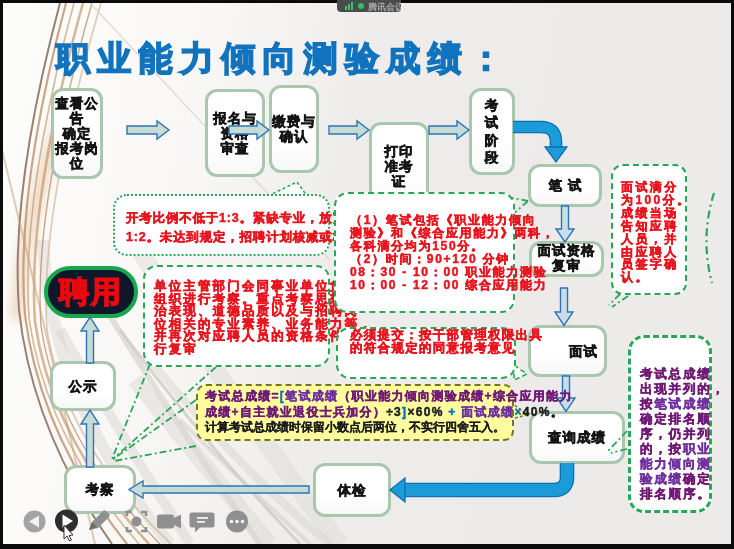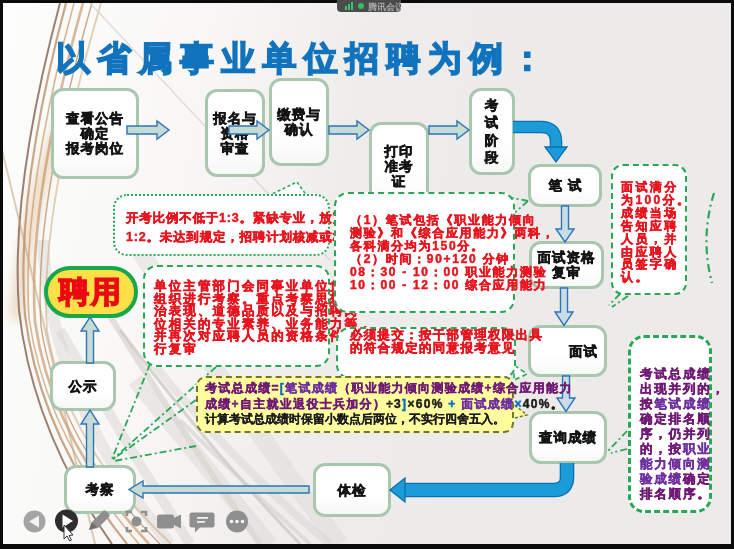--- a/index.html
+++ b/index.html
@@ -3,22 +3,22 @@
 <meta charset="utf-8">
 <style>
 html,body{margin:0;padding:0;}
 body{width:734px;height:549px;background:#0b0b0b;overflow:hidden;position:relative;font-family:"Liberation Sans",sans-serif;}
 #slide{position:absolute;left:3px;top:3px;width:728px;height:541px;background:linear-gradient(100deg,#fdfdfc 0%,#f8f7f5 26%,#eeedeb 45%,#ecebe9 70%);overflow:hidden;}
 #deco{position:absolute;left:0;top:0;width:734px;height:549px;pointer-events:none;}
 #title{position:absolute;left:56px;top:36px;font-size:34px;font-weight:bold;color:#1173BD;-webkit-text-stroke:1.6px #1173BD;letter-spacing:7.3px;white-space:nowrap;}
 .fb{position:absolute;box-sizing:border-box;background:linear-gradient(180deg,#ffffff 60%,#f6f8f6 100%);border:3px solid #A9C6AF;border-radius:12px;display:flex;align-items:center;justify-content:center;text-align:center;font-weight:bold;color:#141414;font-size:13.5px;line-height:15px;letter-spacing:1px;-webkit-text-stroke:0.6px #141414;}
 #arrows{position:absolute;left:0;top:0;width:734px;height:549px;}
 .co{position:absolute;box-sizing:border-box;background:#fff;border-radius:14px;font-weight:bold;color:#E8141E;-webkit-text-stroke:0.5px currentColor;}
-#pin{position:absolute;left:44px;top:266px;width:94px;height:52px;box-sizing:border-box;border:4px solid #17A74D;border-radius:26px;background:#fde047;display:flex;align-items:center;justify-content:center;font-size:30px;font-weight:bold;color:#EC0810;-webkit-text-stroke:1.5px #EC0810;letter-spacing:2px;}
-#ybox{position:absolute;left:196px;top:376px;width:318px;height:57px;box-sizing:border-box;background:#FDFD9E;border:2px dashed #74742c;border-radius:10px;padding:3px 7px;font-size:12px;font-weight:bold;line-height:15.5px;white-space:nowrap;-webkit-text-stroke:0.45px currentColor;}
+#pin{position:absolute;left:44px;top:266px;width:94px;height:52px;box-sizing:border-box;border:4px solid #17A74D;border-radius:26px;background:#0f172a;display:flex;align-items:center;justify-content:center;font-size:30px;font-weight:bold;color:#EC0810;-webkit-text-stroke:1.5px #EC0810;letter-spacing:2px;}
+#ybox{position:absolute;left:196px;top:384px;width:318px;height:57px;box-sizing:border-box;background:#FDFD9E;border:2px dashed #74742c;border-radius:10px;padding:3px 7px;font-size:12px;font-weight:bold;line-height:15.5px;white-space:nowrap;-webkit-text-stroke:0.45px currentColor;}
 .r{color:#701a75;}
 .pu{color:#7030A0;}
 .bl{color:#0070C0;}
 .bk{color:#1a1a1a;}
 .ls{letter-spacing:1.3px;}
 #pill{position:absolute;left:337px;top:0;width:64px;height:12px;background:#4b4b4b;border-radius:0 0 4px 4px;}
 </style>
 </head>
 <body>
 <div id="slide">
@@ -42,31 +42,31 @@
     <path d="M66,3 Q15,195 25,315 Q40,435 127,544" stroke="#b98a60" stroke-width="2.2" fill="none" opacity="0.75"></path>
     <path d="M74,3 Q21,200 29,318 Q46,438 139,544" stroke="#c89a6a" stroke-width="1.6" fill="none" opacity="0.7"></path>
     <path d="M83,3 Q27,205 35,322 Q52,440 149,544" stroke="#c08a55" stroke-width="2.6" fill="none" opacity="0.6"></path>
     <path d="M92,3 Q33,210 41,326 Q58,442 160,544" stroke="#b07a48" stroke-width="1.4" fill="none" opacity="0.65"></path>
     <path d="M101,3 Q39,215 47,330 Q66,445 171,544" stroke="#c9a77f" stroke-width="1.8" fill="none" opacity="0.55"></path>
     <path d="M2,150 Q34,280 95,544" stroke="#c29a72" stroke-width="2" fill="none" opacity="0.5"></path>
     <path d="M90,3 L330,260" stroke="#d8d4d0" stroke-width="1.5" fill="none" opacity="0.8"></path>
   </g>
 </svg>
   </div>
-<div id="title">以省属事业单位招聘为例：</div>
+<div id="title">职业能力倾向测验成绩：</div>
 
-<div class="fb" style="left:51px;top:88px;width:88px;height:91px;">查看公告<br>确定<br>报考岗位</div>
+<div class="fb" style="left:51px;top:88px;width:52px;height:91px;">查看公告<br>确定<br>报考岗位</div>
 <div class="fb" style="left:169px;top:89px;width:60px;height:88px;margin-left:36px;">报名与<br>资格<br>审查</div>
-<div class="fb" style="left:269px;top:78px;width:60px;height:88px;">缴费与<br>确认</div>
+<div class="fb" style="left:269px;top:85px;width:50px;height:88px;">缴费与<br>确认</div>
 <div class="fb" style="left:369px;top:89px;width:60px;height:89px;margin-top:33px;">打印<br>准考<br>证</div>
 <div class="fb" style="left:469px;top:88px;width:46px;height:87px;line-height:17.5px;">考<br>试<br>阶<br>段</div>
 <div class="fb" style="left:528px;top:164px;width:74px;height:43px;letter-spacing:6px;text-indent:6px;">笔试</div>
-<div class="fb" style="left:529px;top:241px;width:75px;height:48px;">面试资格<br>复审</div>
+<div class="fb" style="left:529px;top:241px;width:75px;height:36px;font-family:Liberation Mono, monospace;">面试资格<br>复审</div>
 <div class="fb" style="left:528px;top:325px;width:79px;height:52px;padding-left:32px;">面试</div>
-<div class="fb" style="left:529px;top:411px;width:78px;height:53px;">查询成绩</div>
+<div class="fb" style="left:529px;top:411px;width:96px;height:53px;">查询成绩</div>
 <div class="fb" style="left:313px;top:463px;width:78px;height:54px;">体检</div>
 <div class="fb" style="left:64px;top:465px;width:72px;height:49px;">考察</div>
 <div class="fb" style="left:50px;top:361px;width:66px;height:50px;">公示</div>
 <div id="pin">聘用</div>
 
 <svg id="arrows" width="734" height="549" viewBox="0 0 734 549">
   <g stroke="#2E75B6" stroke-width="1.4" fill="#C7DBD5">
     <path d="M127,126 L157,126 L157,121 L169,130 L157,139 L157,134 L127,134 Z"></path>
     <path d="M229,126 L257,126 L257,121 L269,130 L257,139 L257,134 L229,134 Z"></path>
     <path d="M329,126 L357,126 L357,121 L369,130 L357,139 L357,134 L329,134 Z"></path>

